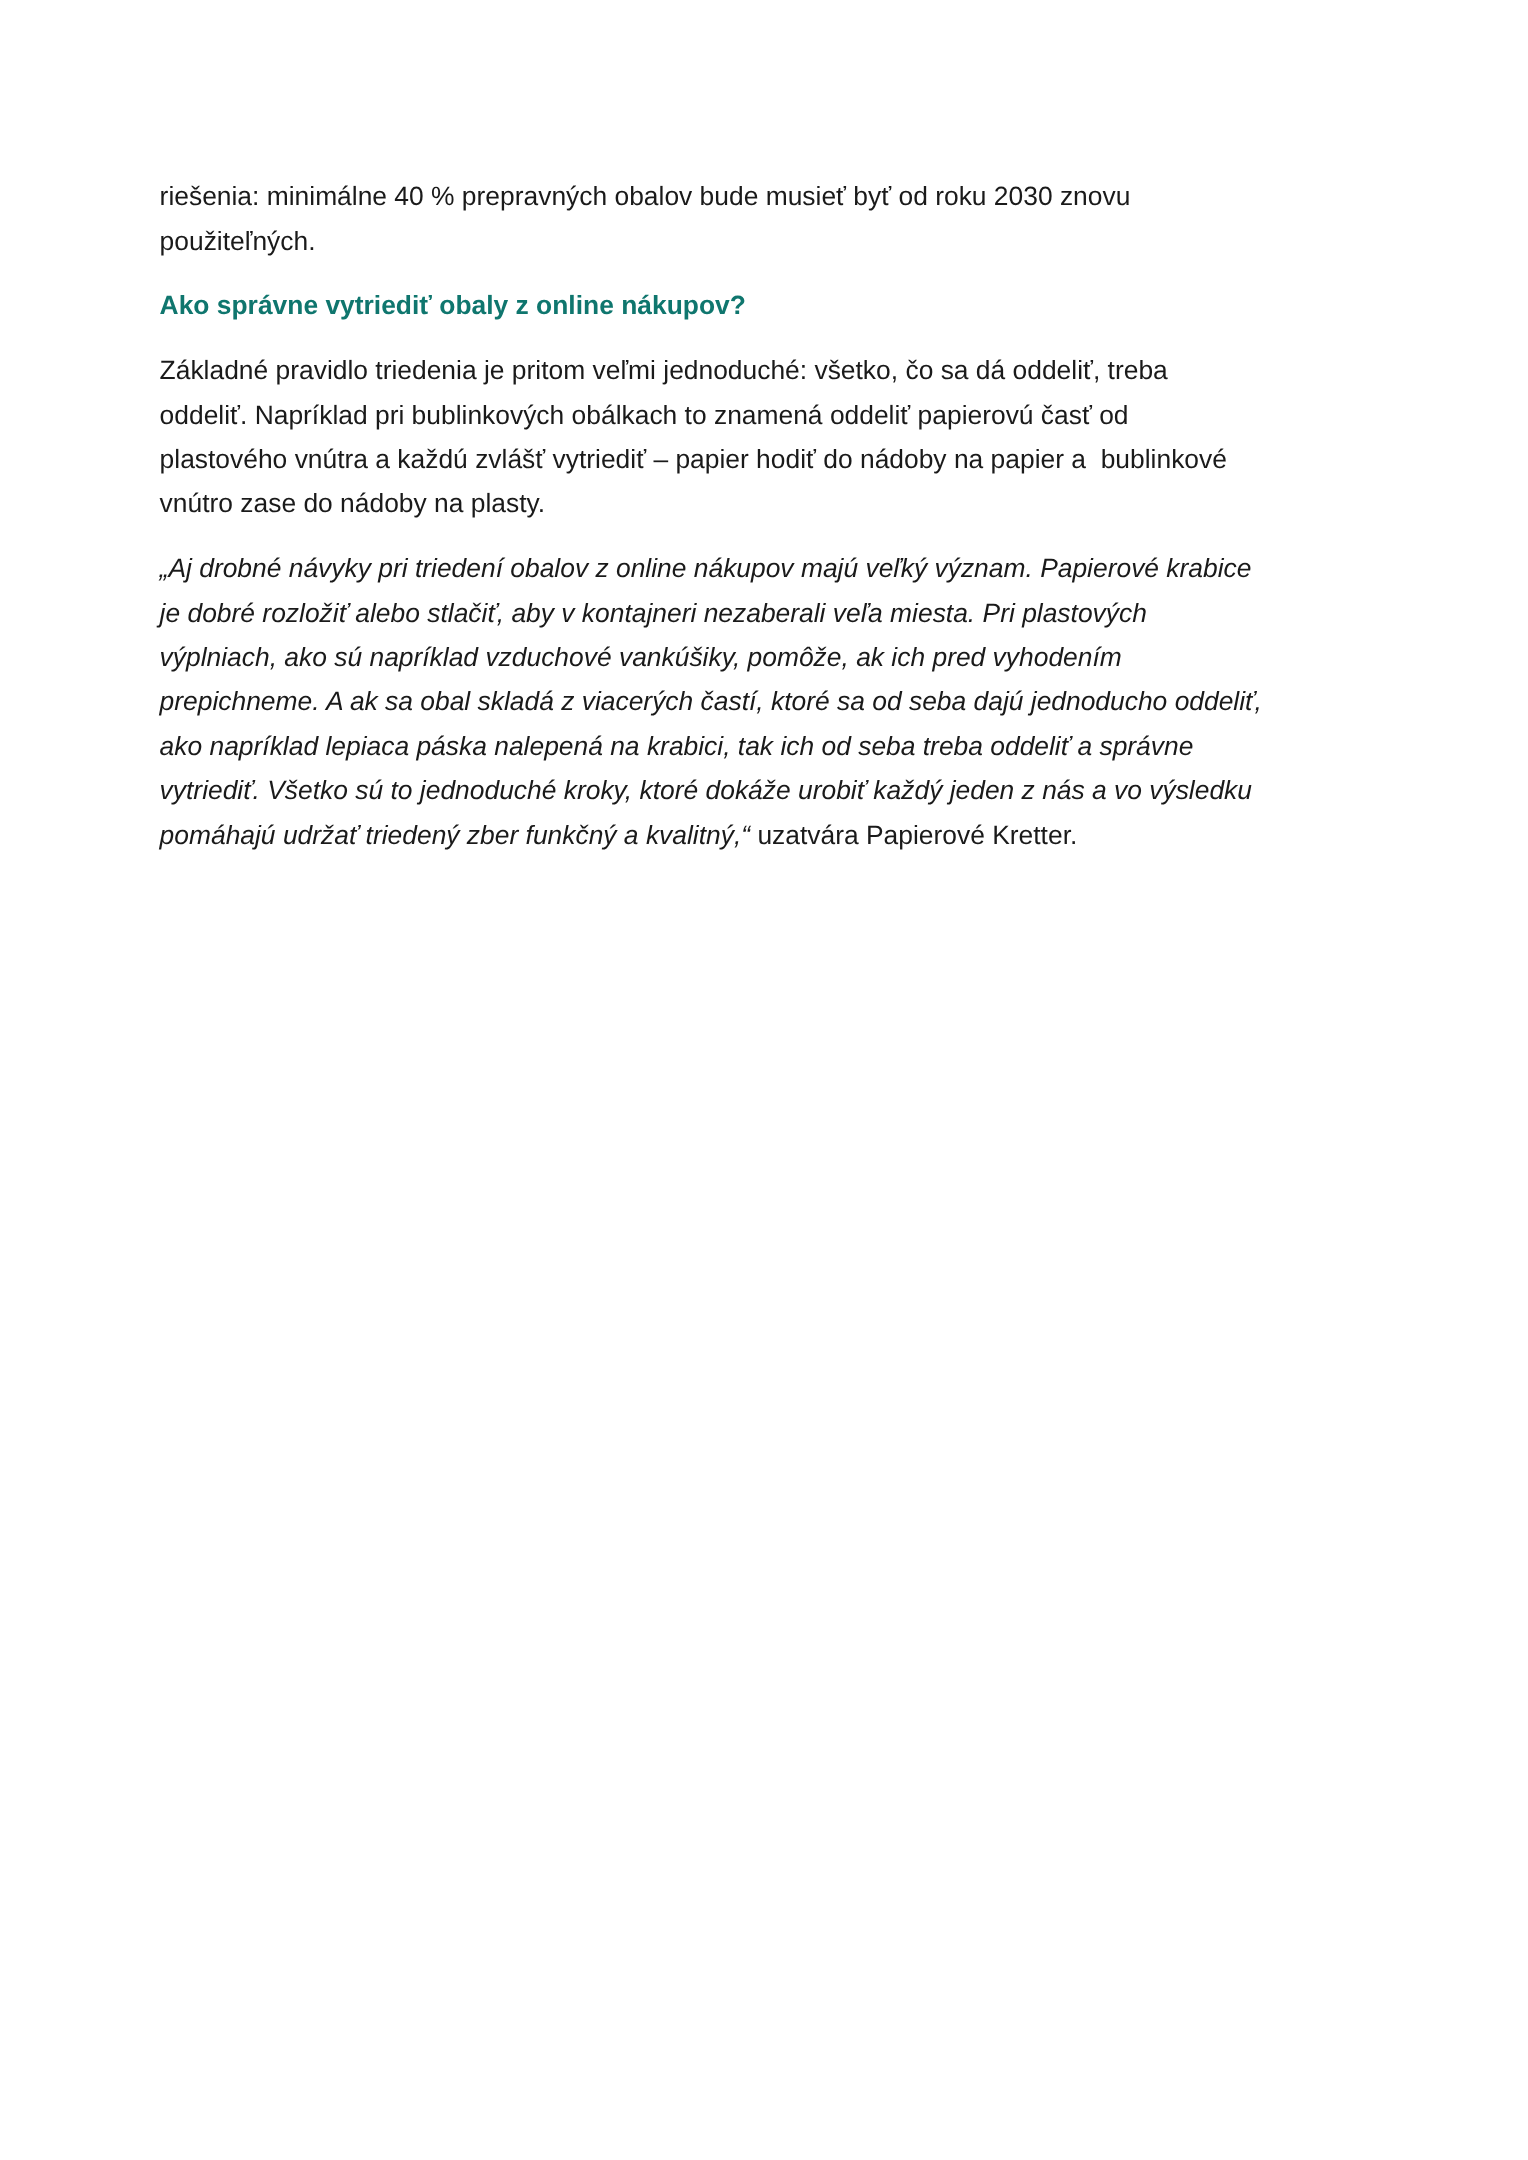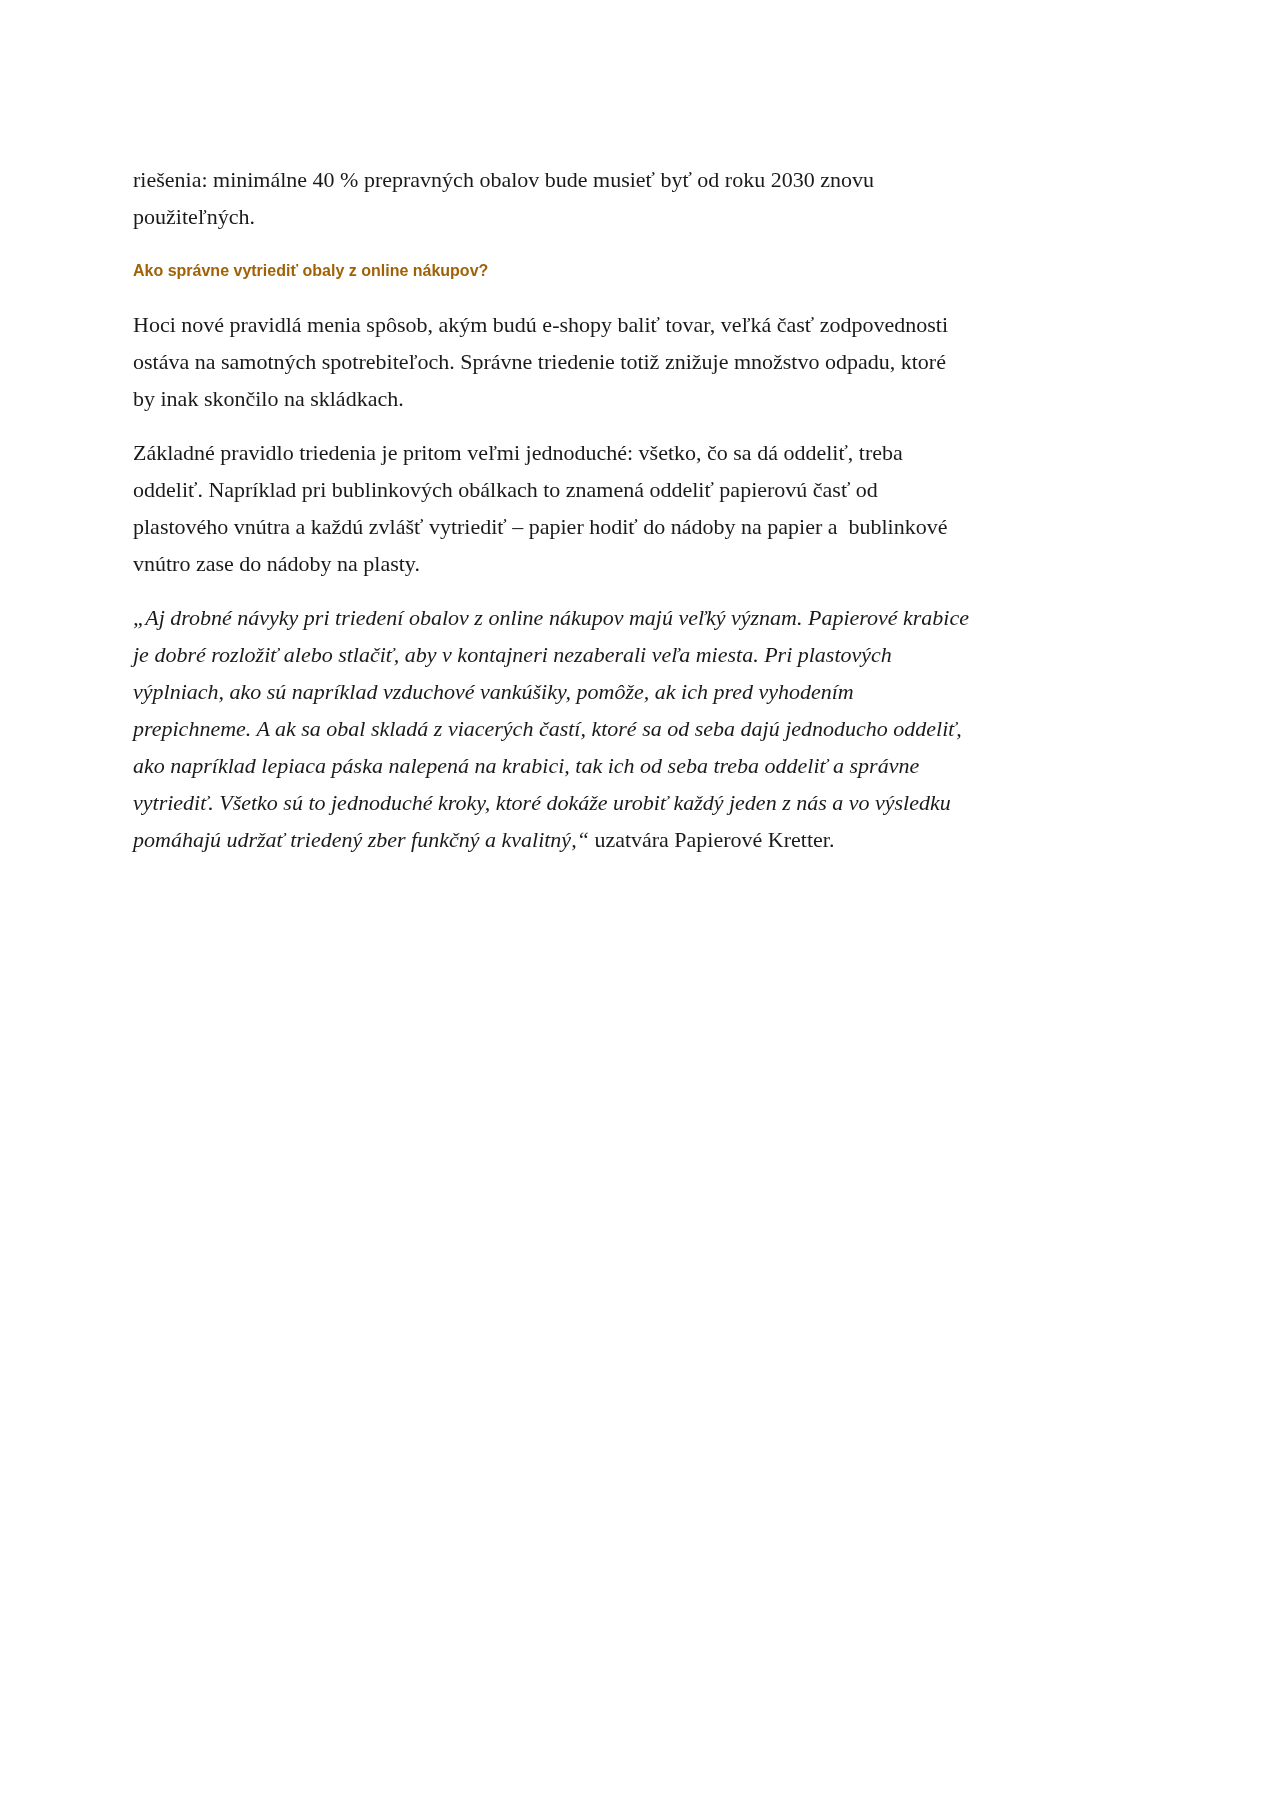--- a/index.html
+++ b/index.html
@@ -17,28 +17,27 @@
   .page {
     position: absolute;
     left: 133px;
     top: 145px;
     width: 1012px;
     color: #1a1a1a;
     font-size: 22px;
     line-height: 37px;
   }
   .para {
-    margin: 16px 0 17px 0;
+    margin: 0 0 17px 0;
     white-space: pre-wrap;
-    font-family: Liberation Serif, serif;
   }
   .heading {
-    font-size: 16px;
+    font-size: 22px;
     font-weight: 700;
-    color: #a16207;
+    color: #0f766e;
     margin: 0 0 17px 0;
     white-space: pre-wrap;
   }
   .quote-italic {
     font-style: italic;
     text-align: center;
   }
   .quote-attribution {
     font-style: normal;
   }
@@ -46,23 +45,20 @@
 </head>
 <body>
 
 <div class="page">
 
   <p class="para">riešenia: minimálne 40 % prepravných obalov bude musieť byť od roku 2030 znovu
 použiteľných.</p>
 
   <h2 class="heading">Ako správne vytriediť obaly z online nákupov?</h2>
 
-  <p class="para">Hoci nové pravidlá menia spôsob, akým budú e-shopy baliť tovar, veľká časť zodpovednosti
-ostáva na samotných spotrebiteľoch. Správne triedenie totiž znižuje množstvo odpadu, ktoré
-by inak skončilo na skládkach.</p>
 
   <p class="para">Základné pravidlo triedenia je pritom veľmi jednoduché: všetko, čo sa dá oddeliť, treba
 oddeliť. Napríklad pri bublinkových obálkach to znamená oddeliť papierovú časť od
 plastového vnútra a každú zvlášť vytriediť – papier hodiť do nádoby na papier a  bublinkové
 vnútro zase do nádoby na plasty.</p>
 
 
 
   <p class="para"><span class="quote-italic">„Aj drobné návyky pri triedení obalov z online nákupov majú veľký význam. Papierové krabice
 je dobré rozložiť alebo stlačiť, aby v kontajneri nezaberali veľa miesta. Pri plastových

